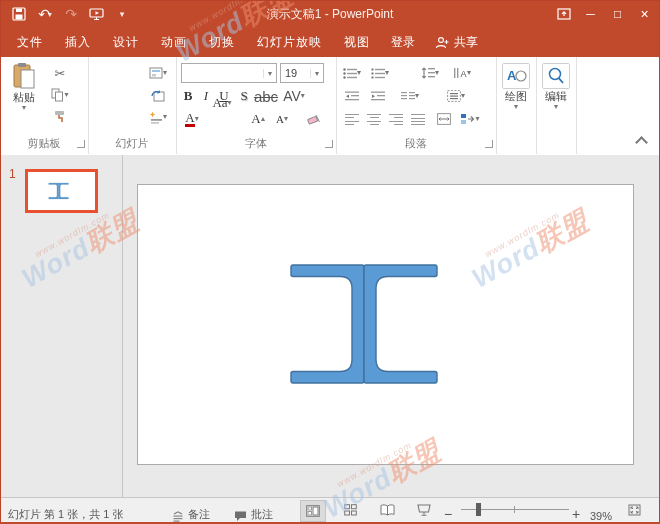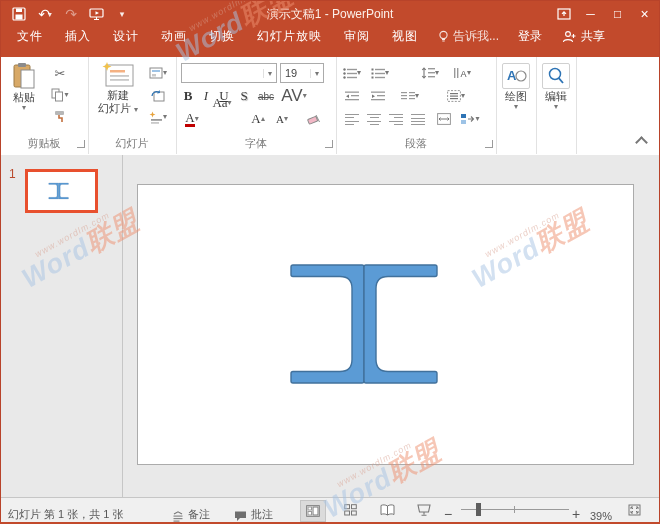--- a/index.html
+++ b/index.html
@@ -16,21 +16,21 @@
   .qat .glyph{font-size:14px;line-height:1}
   .dim{opacity:.45}
   .dd{font-size:8px;color:#fff;opacity:.9;margin-left:-2px}
   .title{position:absolute;left:0;right:0;top:0;height:28px;display:flex;align-items:center;
          justify-content:center;font-size:12px;color:#FCEFE9;pointer-events:none}
   .winctl{position:absolute;right:2px;top:0;height:28px;display:flex}
   .winctl .btn{width:27px;height:28px;display:flex;align-items:center;justify-content:center;
                color:#fff;font-size:12px}
   
   .tabsrow{position:absolute;left:0;top:28px;width:660px;height:29px;background:#C24A2C;
-           display:flex;align-items:flex-start;color:#fff;font-size:12px}
+           display:flex;align-items:center;color:#fff;font-size:12px}
   .tab{display:flex;align-items:center;padding:0 11px;cursor:default;letter-spacing:1px}
   .tab.active{background:#fff;color:#C24A2C}
   .tab.first{margin-left:6px}
   .tellme{display:flex;align-items:center;gap:4px;padding:0 9px;color:rgba(255,255,255,.82)}
   .tright{display:flex;align-items:center;padding:0 10px;gap:5px}
   
   .ribbon{position:absolute;left:0;top:57px;width:660px;height:98px;background:#fff;
           border-bottom:1px solid #D5D5D5;font-size:11px;color:#3C3C3C}
   .grp{position:absolute;top:0;height:97px;border-right:1px solid #E2E2E2}
   .grp-label{position:absolute;bottom:3px;left:0;right:0;text-align:center;font-size:11px;color:#7A7A7A}
@@ -119,29 +119,21 @@
   </div>
 </div>
 
 <div class="tabsrow">
   <div class="tab first">文件</div>
   <div class="tab">插入</div>
   <div class="tab">设计</div>
   <div class="tab">动画</div>
   <div class="tab">切换</div>
   <div class="tab">幻灯片放映</div>
-  <div class="tab">审阅</div>
   <div class="tab">视图</div>
-  <div class="tellme">
-    <svg width="11" height="13" viewBox="0 0 11 13">
-      <circle cx="5.5" cy="5" r="3.6" fill="none" stroke="rgba(255,255,255,.85)" stroke-width="1.1"></circle>
-      <path d="M4 9.5 H7 M4.3 11 H6.7" stroke="rgba(255,255,255,.85)" stroke-width="1.1"></path>
-    </svg>
-    <span>告诉我...</span>
-  </div>
   <div class="tright">
     <span>登录</span>
   </div>
   <div class="tright">
     <svg width="14" height="13" viewBox="0 0 14 13">
       <circle cx="6" cy="4" r="2.4" fill="none" stroke="#fff" stroke-width="1.1"></circle>
       <path d="M1.5 12 C1.5 8.8 10.5 8.8 10.5 12" fill="none" stroke="#fff" stroke-width="1.1"></path>
       <path d="M11.5 4 V8 M9.5 6 H13.5" stroke="#fff" stroke-width="1.1"></path>
     </svg>
     <span>共享</span>
@@ -174,31 +166,20 @@
       <svg width="14" height="14" viewBox="0 0 14 14">
         <rect x="2" y="1" width="9" height="4" rx="1" fill="#B7B7B7"></rect>
         <path d="M6 5 L6 8 L9 8 L9 12" fill="none" stroke="#C2703F" stroke-width="1.6"></path>
       </svg>
     </div>
     <div class="grp-label">剪贴板</div>
     <div class="dlg"></div>
   </div>
 
   <div class="grp" style="left:88px;width:88px">
-    <div class="bigbtn" style="left:8px;top:5px;width:44px">
-      <svg width="32" height="26" viewBox="0 0 32 26">
-        <rect x="4" y="3" width="27" height="21" fill="#fff" stroke="#9A9A9A"></rect>
-        <rect x="8" y="8" width="15" height="2.5" fill="#F4B183"></rect>
-        <rect x="8" y="13" width="19" height="1.8" fill="#C9C9C9"></rect>
-        <rect x="8" y="17" width="19" height="1.8" fill="#C9C9C9"></rect>
-        <path d="M5 0 L6.2 3.3 L9.5 4.5 L6.2 5.7 L5 9 L3.8 5.7 L0.5 4.5 L3.8 3.3 Z" fill="#F2C249"></path>
-      </svg>
-      <span class="lbl">新建</span>
-      <span class="lbl"><span>幻灯片</span> <span class="arrow">▾</span></span>
-    </div>
     <div class="sbtn" style="left:58px;top:6px">
       <svg width="14" height="12" viewBox="0 0 14 12">
         <rect x="1" y="1" width="12" height="10" fill="#fff" stroke="#8A8A8A"></rect>
         <rect x="3" y="3" width="8" height="2" fill="#9DC3E6"></rect>
         <rect x="3" y="7" width="4" height="2.5" fill="#C9C9C9"></rect>
       </svg>
       <span class="arrow">▾</span>
     </div>
     <div class="sbtn" style="left:58px;top:28px">
       <svg width="14" height="13" viewBox="0 0 14 13">
@@ -233,24 +214,24 @@
     <div class="sbtn" style="left:22px;top:29px;width:16px">
       <span class="fchar" style="font-style:italic">I</span>
     </div>
     <div class="sbtn" style="left:40px;top:29px;width:16px">
       <span class="fchar" style="text-decoration:underline">U</span>
     </div>
     <div class="sbtn" style="left:60px;top:29px;width:16px">
       <span class="fchar" style="text-shadow:1px 1px 1px #AAA">S</span>
     </div>
     <div class="sbtn" style="left:78px;top:29px;width:24px">
-      <span style="font-size:10px;color:#555;text-decoration:line-through">abc</span>
+      <span style="font-size:15px;color:#555;text-decoration:line-through">abc</span>
     </div>
     <div class="sbtn" style="left:104px;top:29px;width:28px">
-      <span style="font-size:17px;color:#555">AV</span>
+      <span style="font-size:14px;color:#555">AV</span>
       <span class="arrow">▾</span>
     </div>
     <div class="sbtn" style="left:4px;top:52px;width:24px">
       <span class="fchar" style="border-bottom:3px solid #C00000;line-height:13px">A</span>
       <span class="arrow">▾</span>
     </div>
     <div class="sbtn" style="left:32px;top:36px;width:28px">
       <span class="fchar">Aa</span>
       <span class="arrow">▾</span>
     </div>

